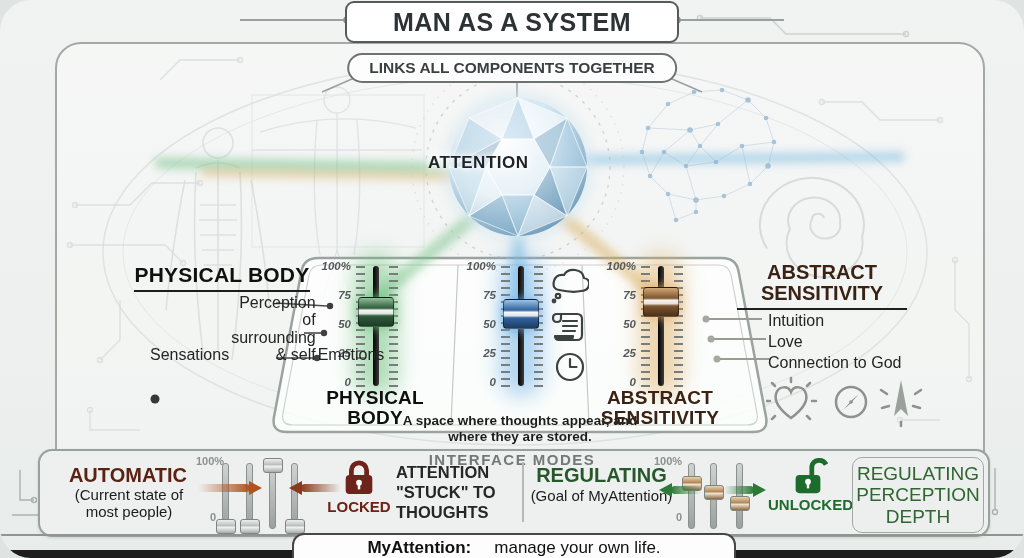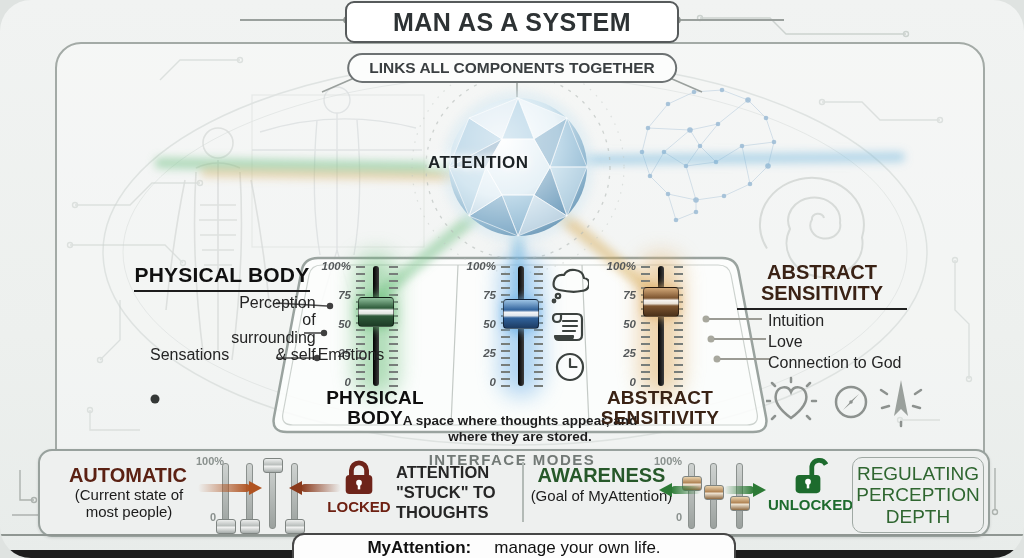--- a/index.html
+++ b/index.html
@@ -440,21 +440,21 @@
       <circle cx="20" cy="27" r="3" fill="#fff"></circle>
         <rect x="18.7" y="27" width="2.6" height="7" fill="#fff"></rect>
     </svg>
   </div>
   <div class="lock-label lab-locked">LOCKED</div>
 
   <div class="stuck-text">ATTENTION "STUCK" TO THOUGHTS</div>
 
   <div class="divider"></div>
 
-  <div class="aware-heading">AWARENESS</div>
+  <div class="aware-heading">REGULATING</div>
   <div class="aware-caption">(Goal of MyAttention)</div>
 
   <div class="mgroup" style="left:652px;width:130px">
     <span class="mg-label" style="left:2px;top:0">100%</span>
     <span class="mg-label" style="left:24px;top:56px">0</span>
     <div class="mini-track" style="left:36px">
         <div class="mini-handle mh-tan" style="bottom: calc(70% - 7.5px);"></div>
       </div>
     <div class="mini-track" style="left:58px">
         <div class="mini-handle mh-tan" style="bottom: calc(55% - 7.5px);"></div>

